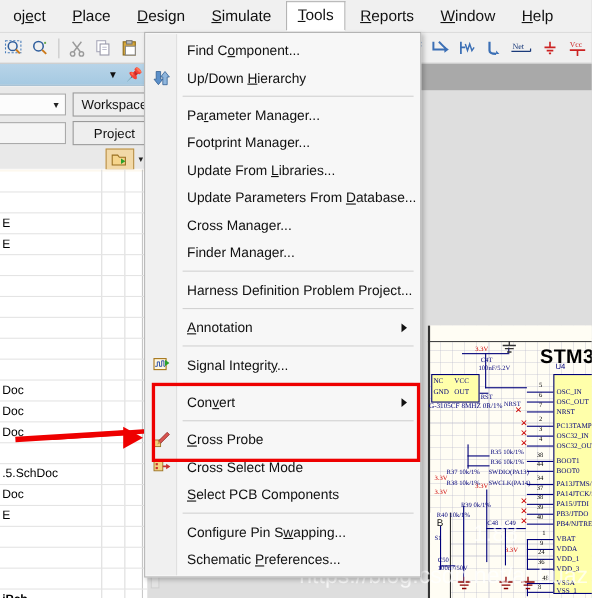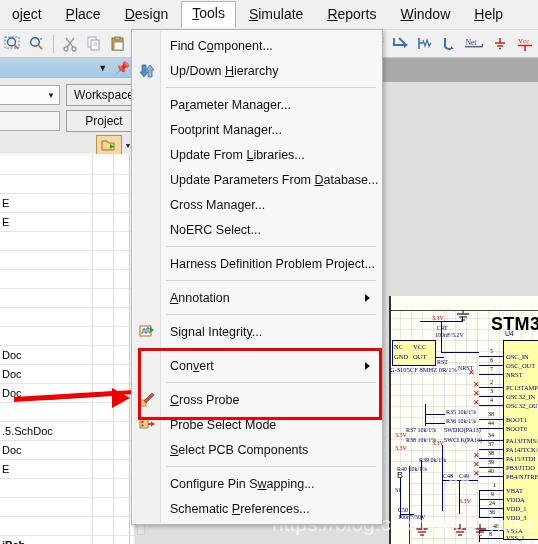--- a/index.html
+++ b/index.html
@@ -251,22 +251,22 @@
 </style>
 </head>
 <body>
 
 <div class="app">
 
   <div class="menubar">
     <div class="menubar-item">oj<u>e</u>ct</div>
     <div class="menubar-item"><u>P</u>lace</div>
     <div class="menubar-item"><u>D</u>esign</div>
+    <div class="menubar-item"><u>S</u>imulate</div>
     <div class="menubar-item active"><u>T</u>ools</div>
-    <div class="menubar-item"><u>S</u>imulate</div>
     <div class="menubar-item"><u>R</u>eports</div>
     <div class="menubar-item"><u>W</u>indow</div>
     <div class="menubar-item"><u>H</u>elp</div>
   </div>
 
   <div class="toolbar">
     <div class="tb-left">
       <div class="tbicon">
         <svg width="18" height="18" viewBox="0 0 18 18">
           <rect x="1" y="2" width="14" height="11" fill="none" stroke="#4a7ebb" stroke-dasharray="2 1.5"></rect>
@@ -604,21 +604,21 @@
     <div class="mi">
         <span>Update From <u>L</u>ibraries...</span>
       </div>
     <div class="mi">
         <span>Update Parameters From <u>D</u>atabase...</span>
       </div>
     <div class="mi">
         <span>Cross Manager...</span>
       </div>
     <div class="mi">
-        <span>NoERC Select...</span>
+        <span>Finder Manager...</span>
       </div>
 
     <div class="msep"></div>
 
     <div class="mi">
         <span>Harness Definition Problem Project...</span>
       </div>
 
     <div class="msep"></div>
 
@@ -663,21 +663,21 @@
     <div class="mi">
       <span class="mi-icon">
         <svg width="16" height="16" viewBox="0 0 16 16">
           <rect x="1" y="2" width="8" height="9" fill="#f3d482" stroke="#9a7021" stroke-width=".8"></rect>
           <rect x="2.5" y="4" width="2" height="2" fill="#c9302c"></rect>
           <rect x="2.5" y="7.5" width="2" height="2" fill="#c9302c"></rect>
           <path d="M9 7 L13 7" stroke="#c9302c" stroke-width="1.6"></path>
           <polygon points="12,4.5 16,7 12,9.5" fill="#c9302c"></polygon>
         </svg>
       </span>
-      <span>Probe Select Mode</span>
+      <span>Cross Select Mode</span>
       <span class="shortcut"></span>
     </div>
 
     <div class="mi">
         <span><u>S</u>elect PCB Components</span>
       </div>
 
     <div class="msep"></div>
 
     <div class="mi">

